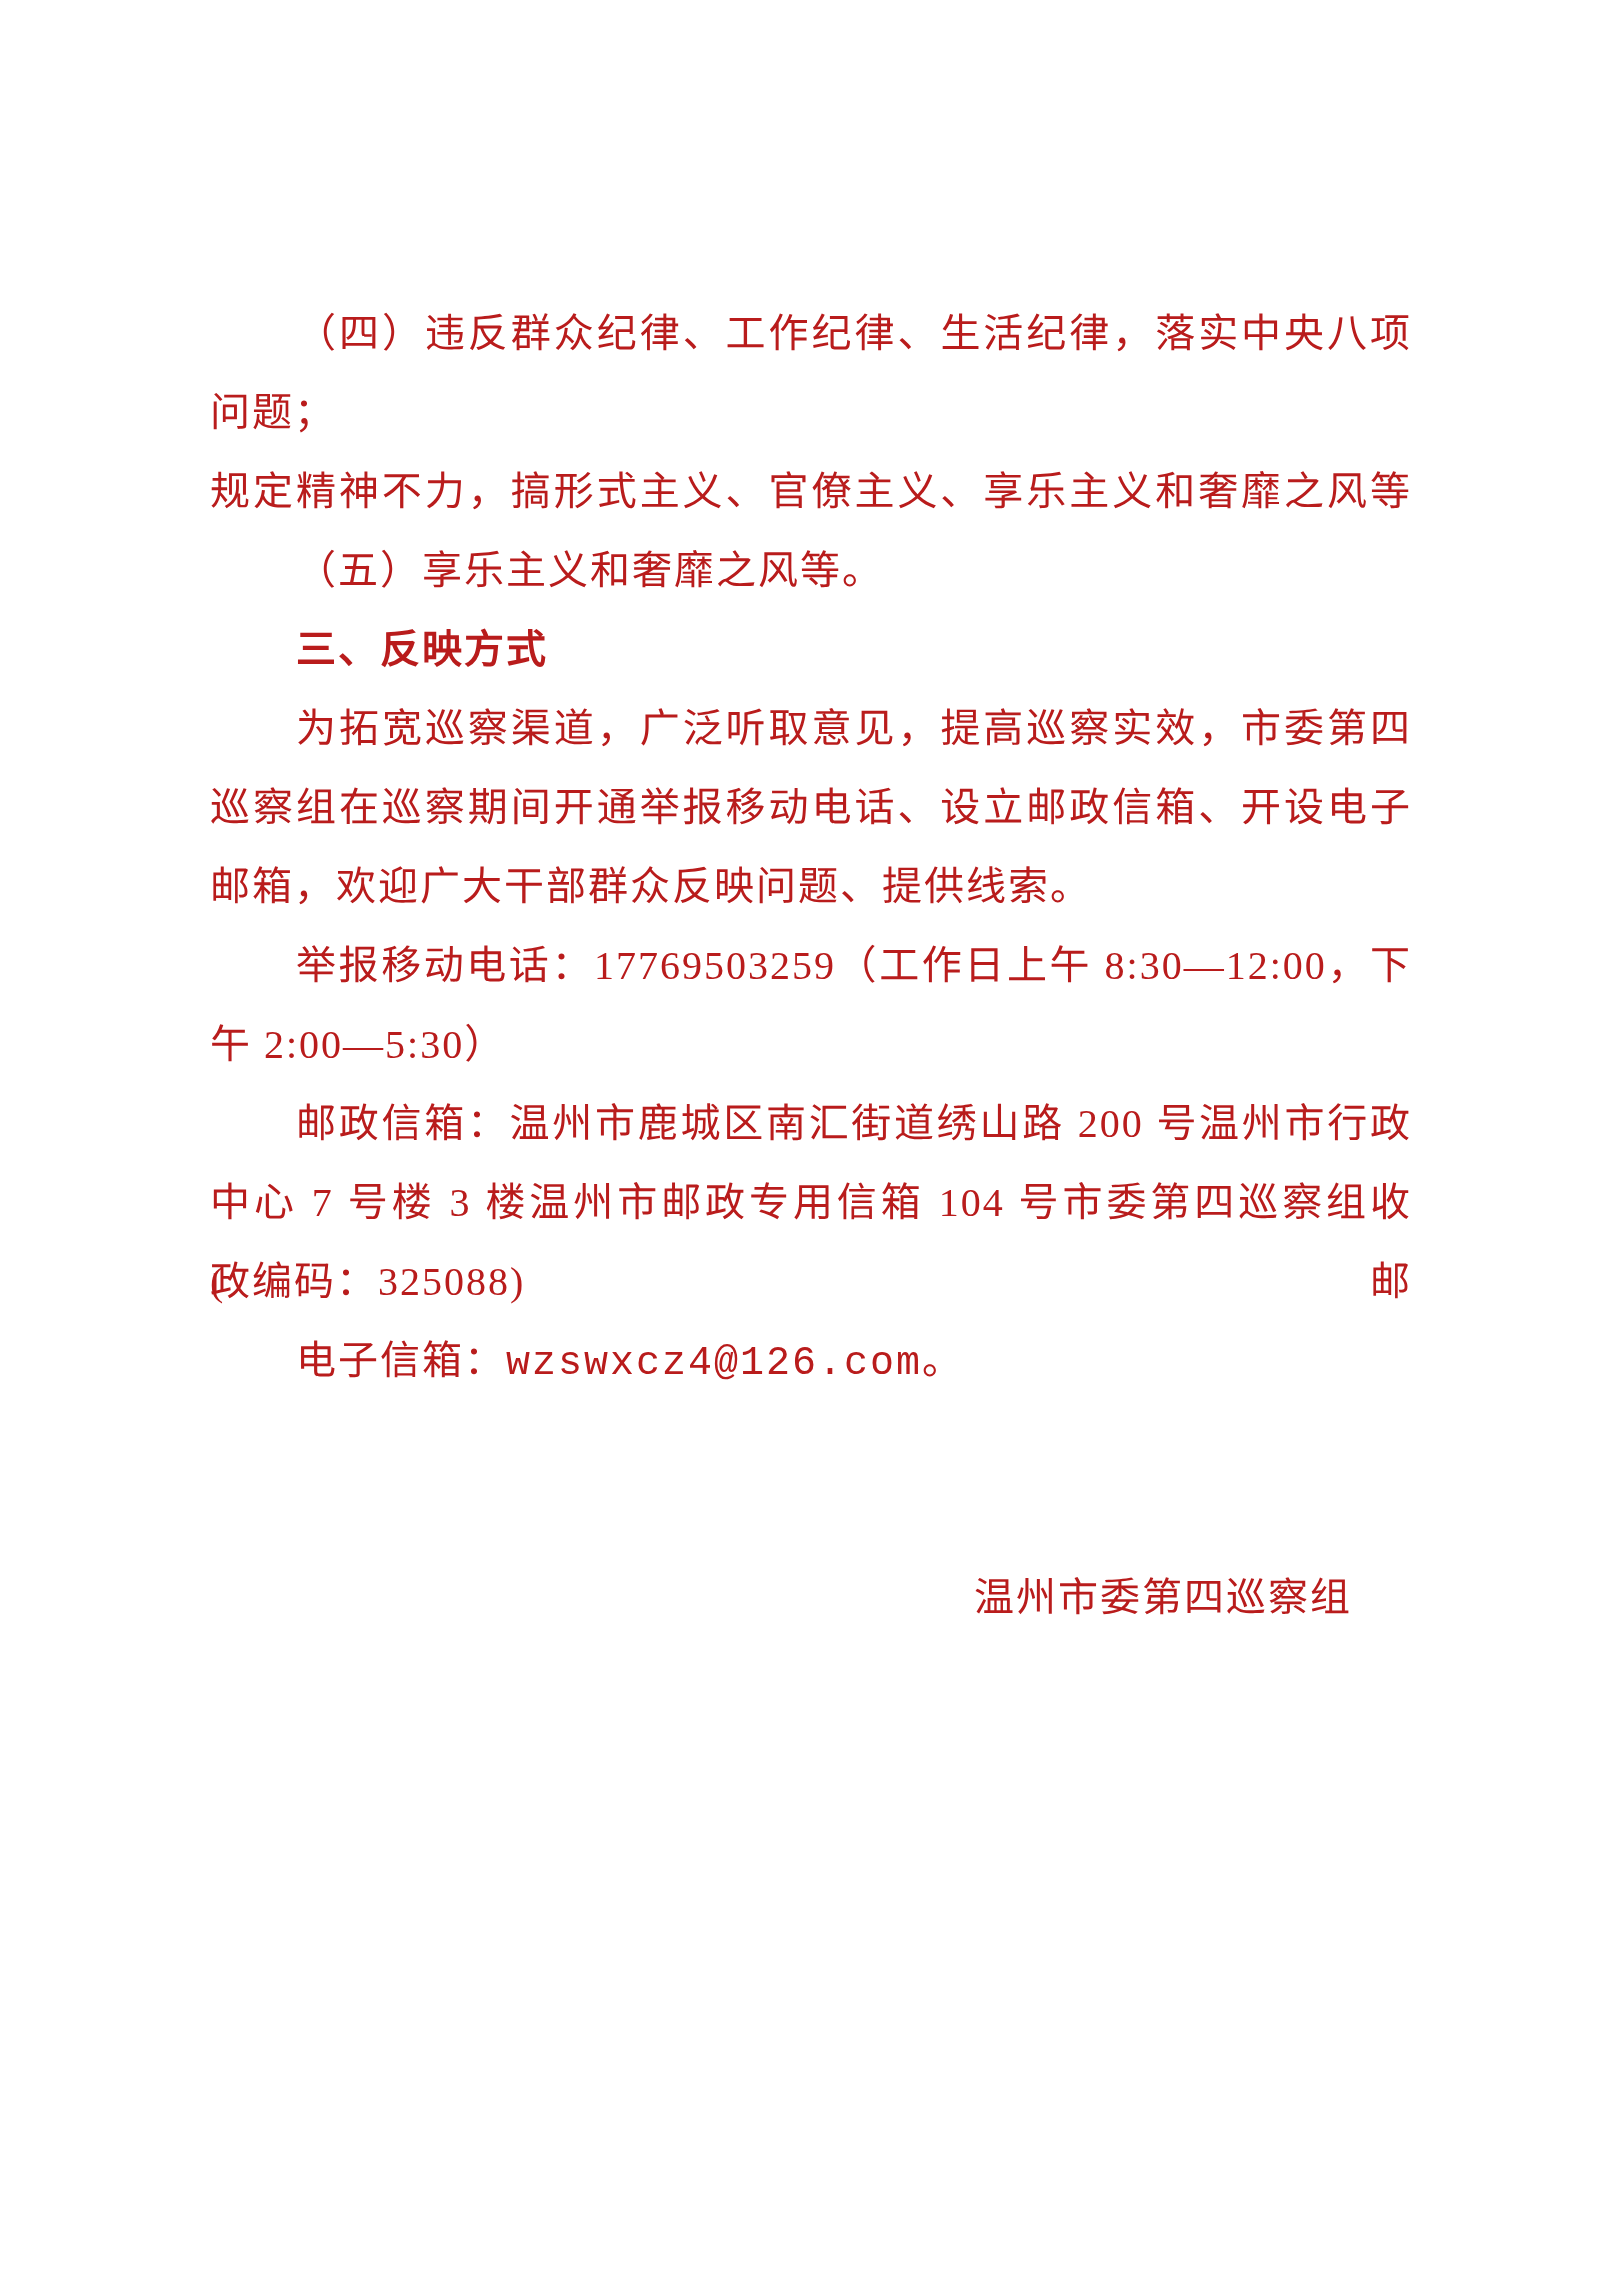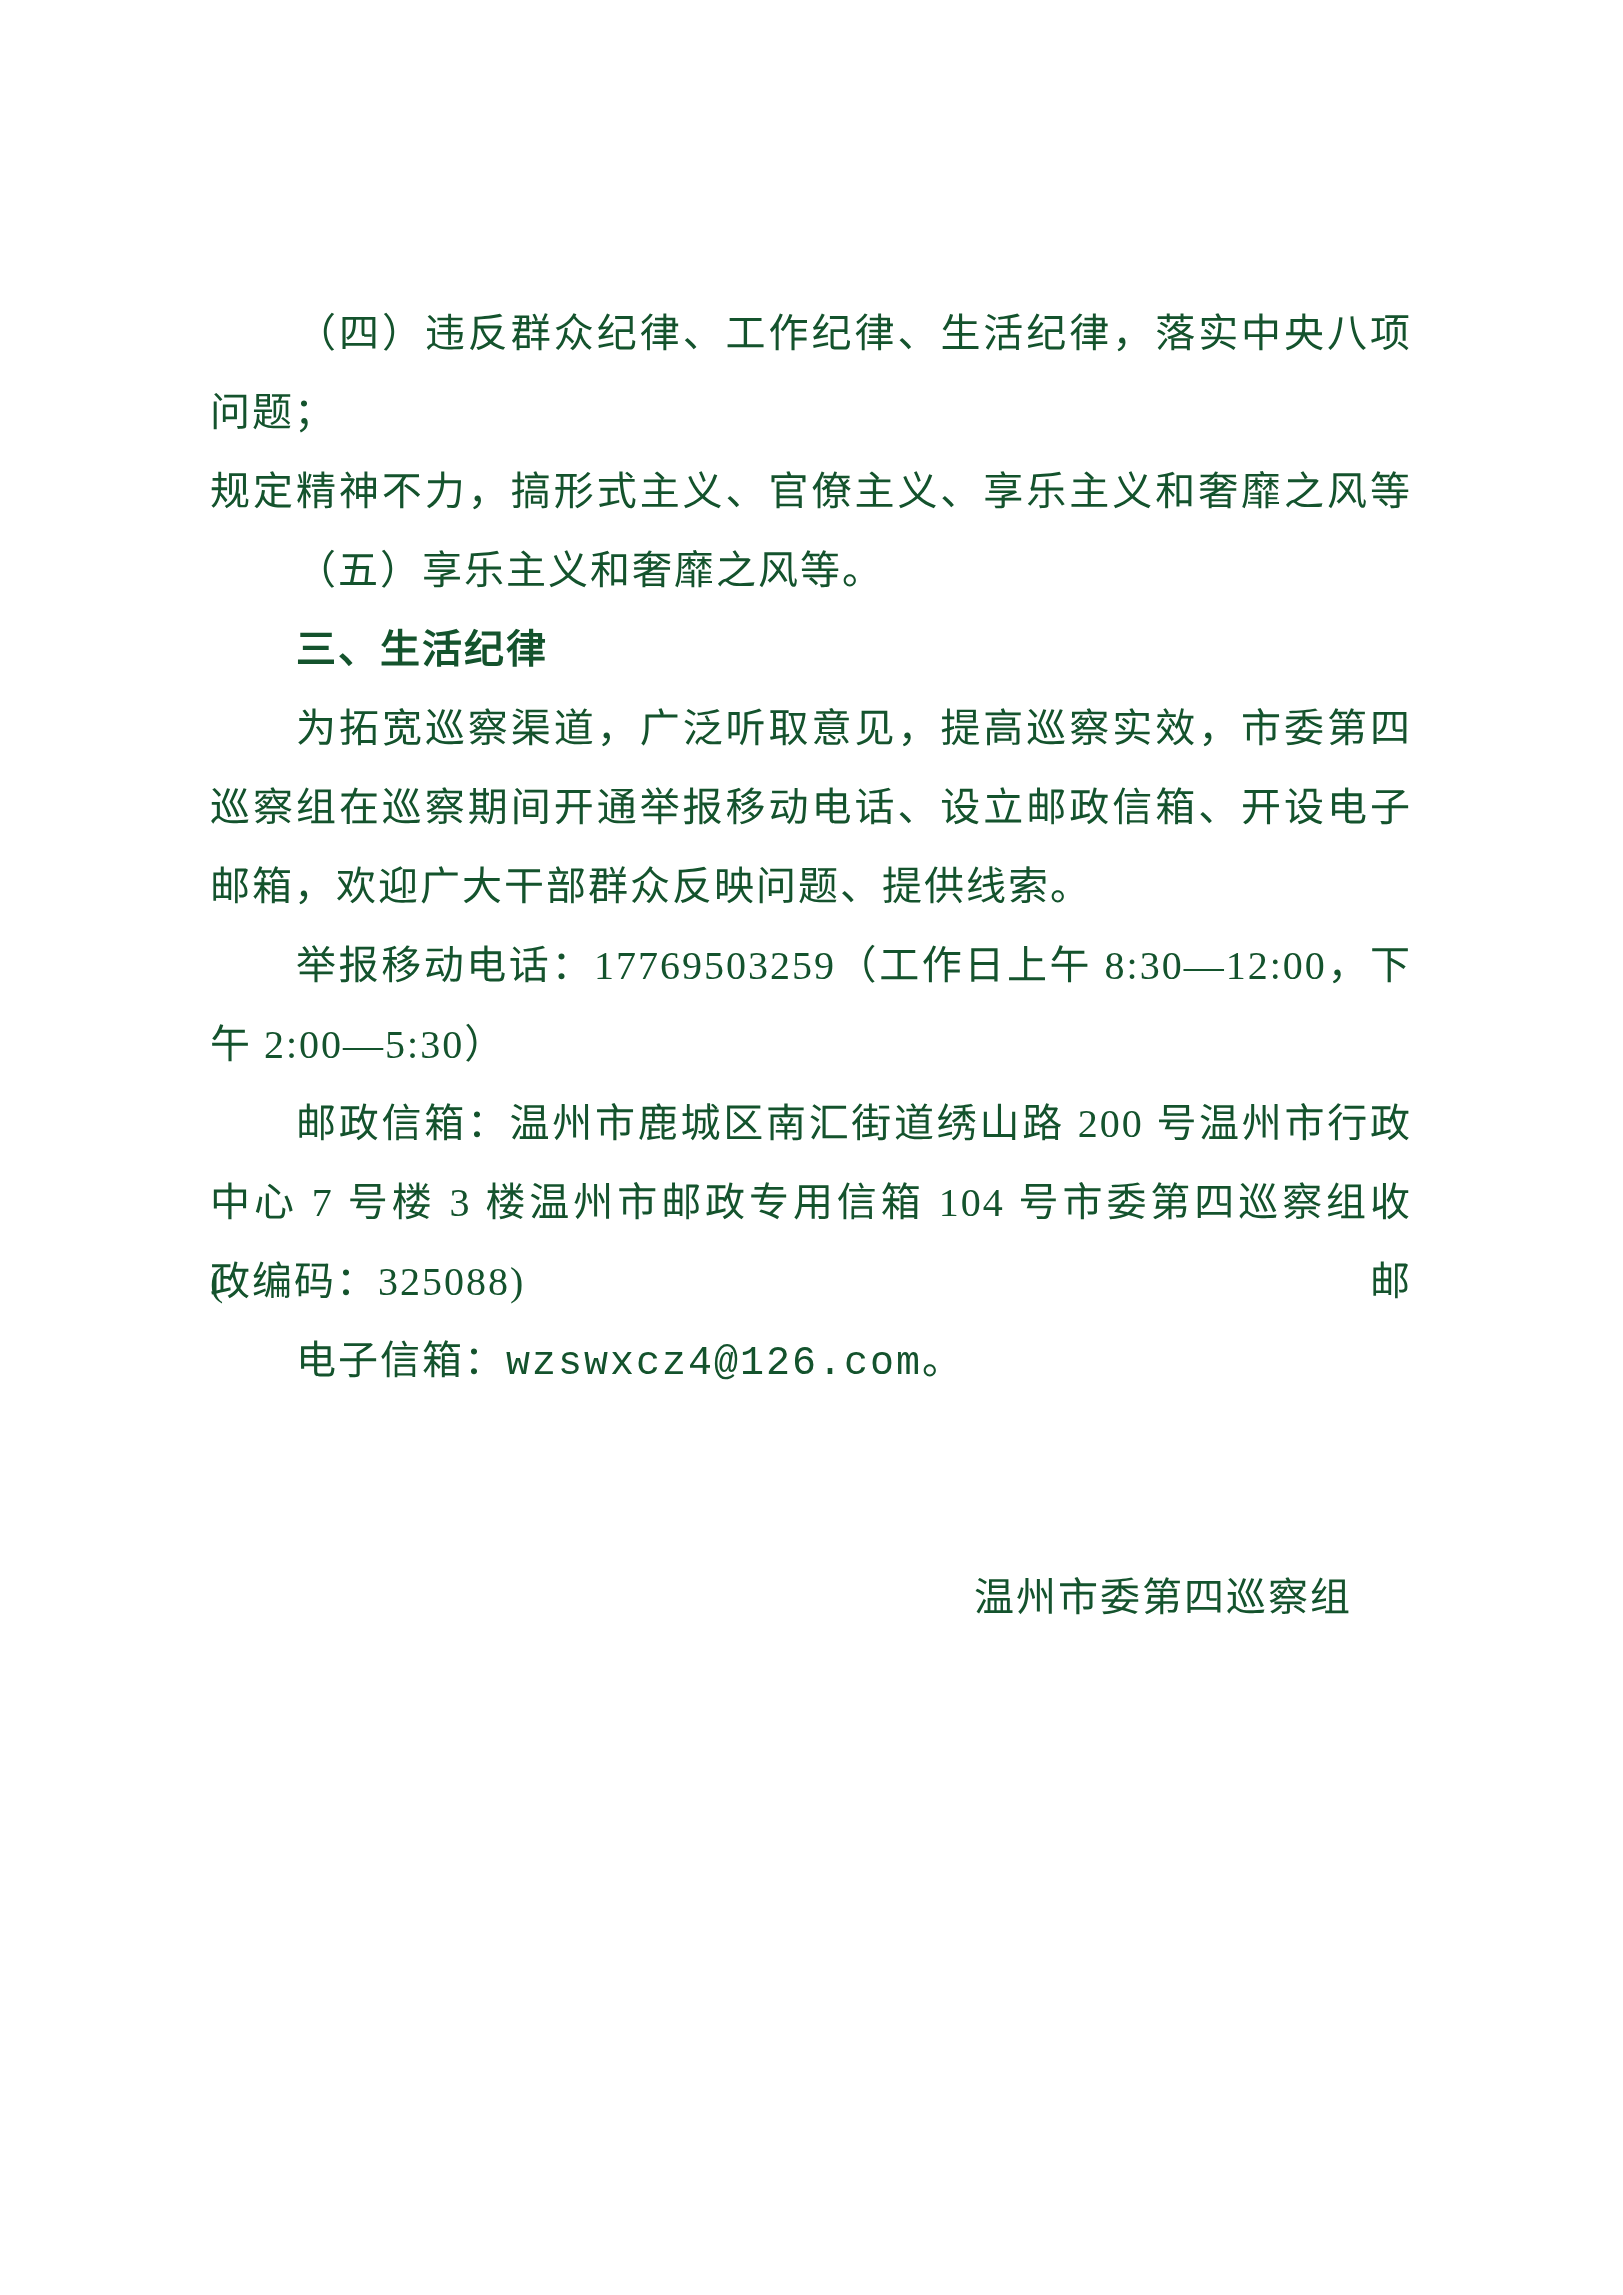--- a/index.html
+++ b/index.html
@@ -20,21 +20,21 @@
   }
   .line {
     margin: 0;
     font-size: 40px;
     line-height: 79px;
     height: 79px;
     letter-spacing: 2px;
     text-align: justify;
     text-align-last: left;
     white-space: normal;
-    color: #14532d;
+    color: #b91c1c;
   }
   .full { text-align-last: justify; }
   .indent { text-indent: 86px; }
   .heading {
     font-family: "Liberation Sans", "DejaVu Sans", sans-serif;
     font-weight: 700;
   }
   .mono { font-family: "Liberation Mono", "DejaVu Sans Mono", monospace; margin-top: 6px; }
   .signature {
     margin-top: 158px;
@@ -50,21 +50,21 @@
 
 <div class="page">
   <div class="doc-body">
 
     <p class="line indent full">（四）违反群众纪律、工作纪律、生活纪律，落实中央八项</p>
     <p class="line">问题；</p>
     <p class="line full">规定精神不力，搞形式主义、官僚主义、享乐主义和奢靡之风等</p>
 
     <p class="line indent">（五）享乐主义和奢靡之风等。</p>
 
-    <p class="line indent heading">三、生活纪律</p>
+    <p class="line indent heading">三、反映方式</p>
 
     <p class="line indent full">为拓宽巡察渠道，广泛听取意见，提高巡察实效，市委第四</p>
     <p class="line full">巡察组在巡察期间开通举报移动电话、设立邮政信箱、开设电子</p>
     <p class="line">邮箱，欢迎广大干部群众反映问题、提供线索。</p>
 
     <p class="line indent full">举报移动电话：17769503259（工作日上午 8:30—12:00，下</p>
     <p class="line">午 2:00—5:30）</p>
 
     <p class="line indent full">邮政信箱：温州市鹿城区南汇街道绣山路 200 号温州市行政</p>
     <p class="line full">中心 7 号楼 3 楼温州市邮政专用信箱 104 号市委第四巡察组收(邮</p>

